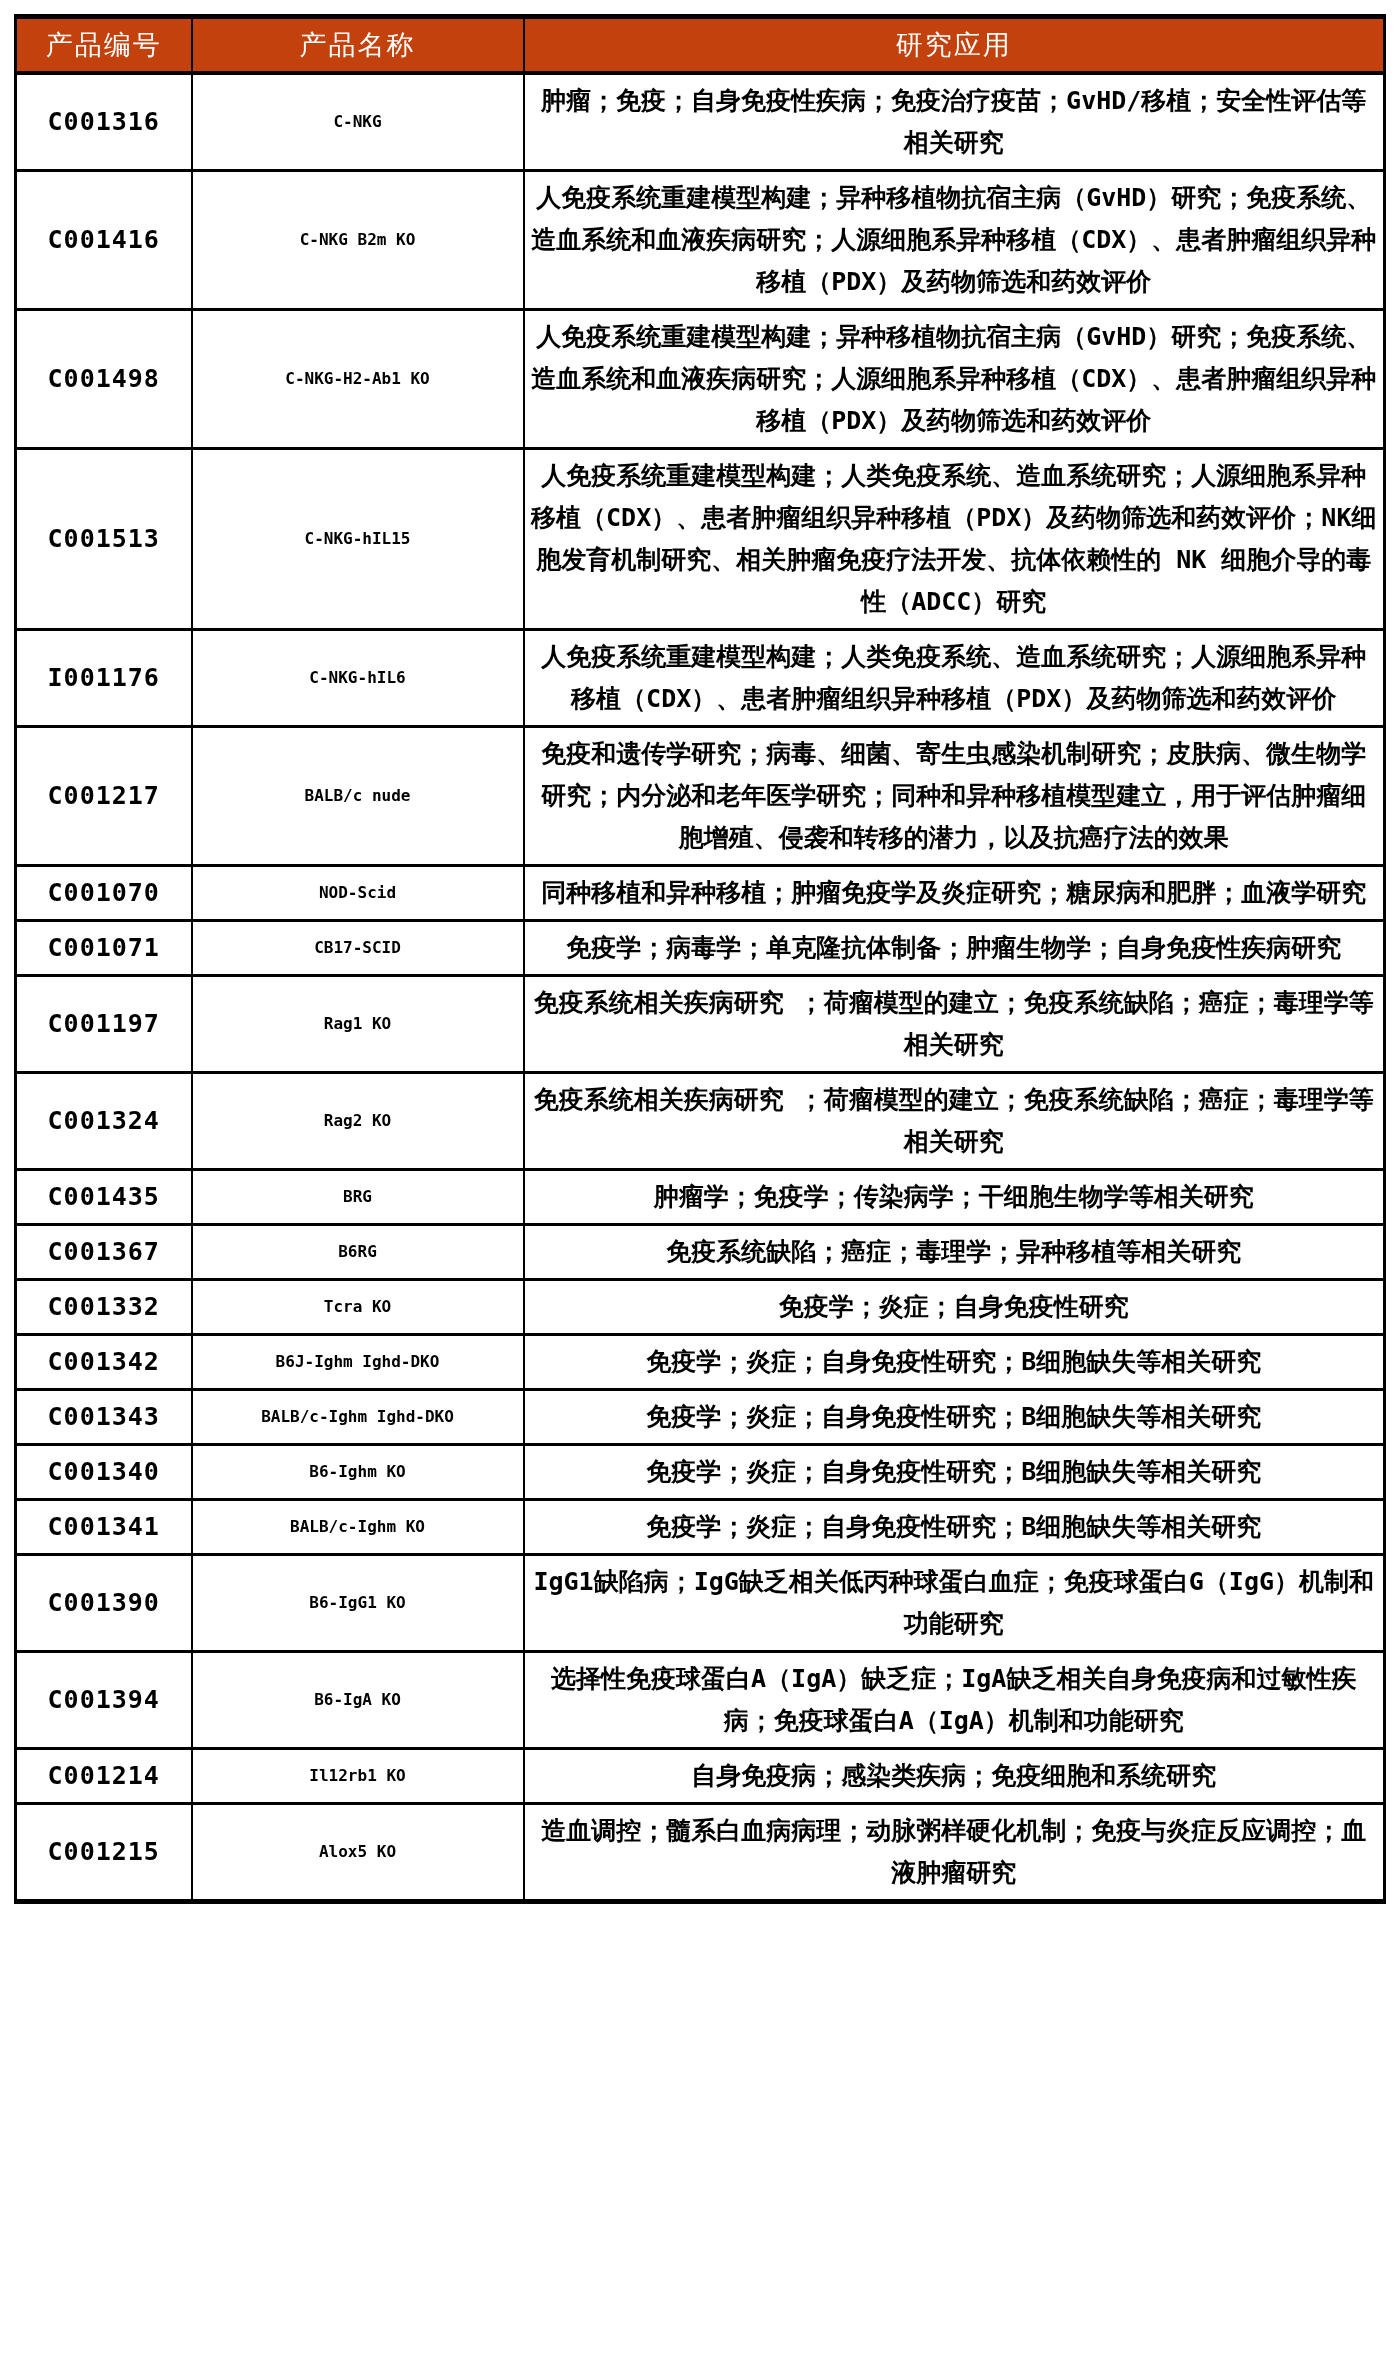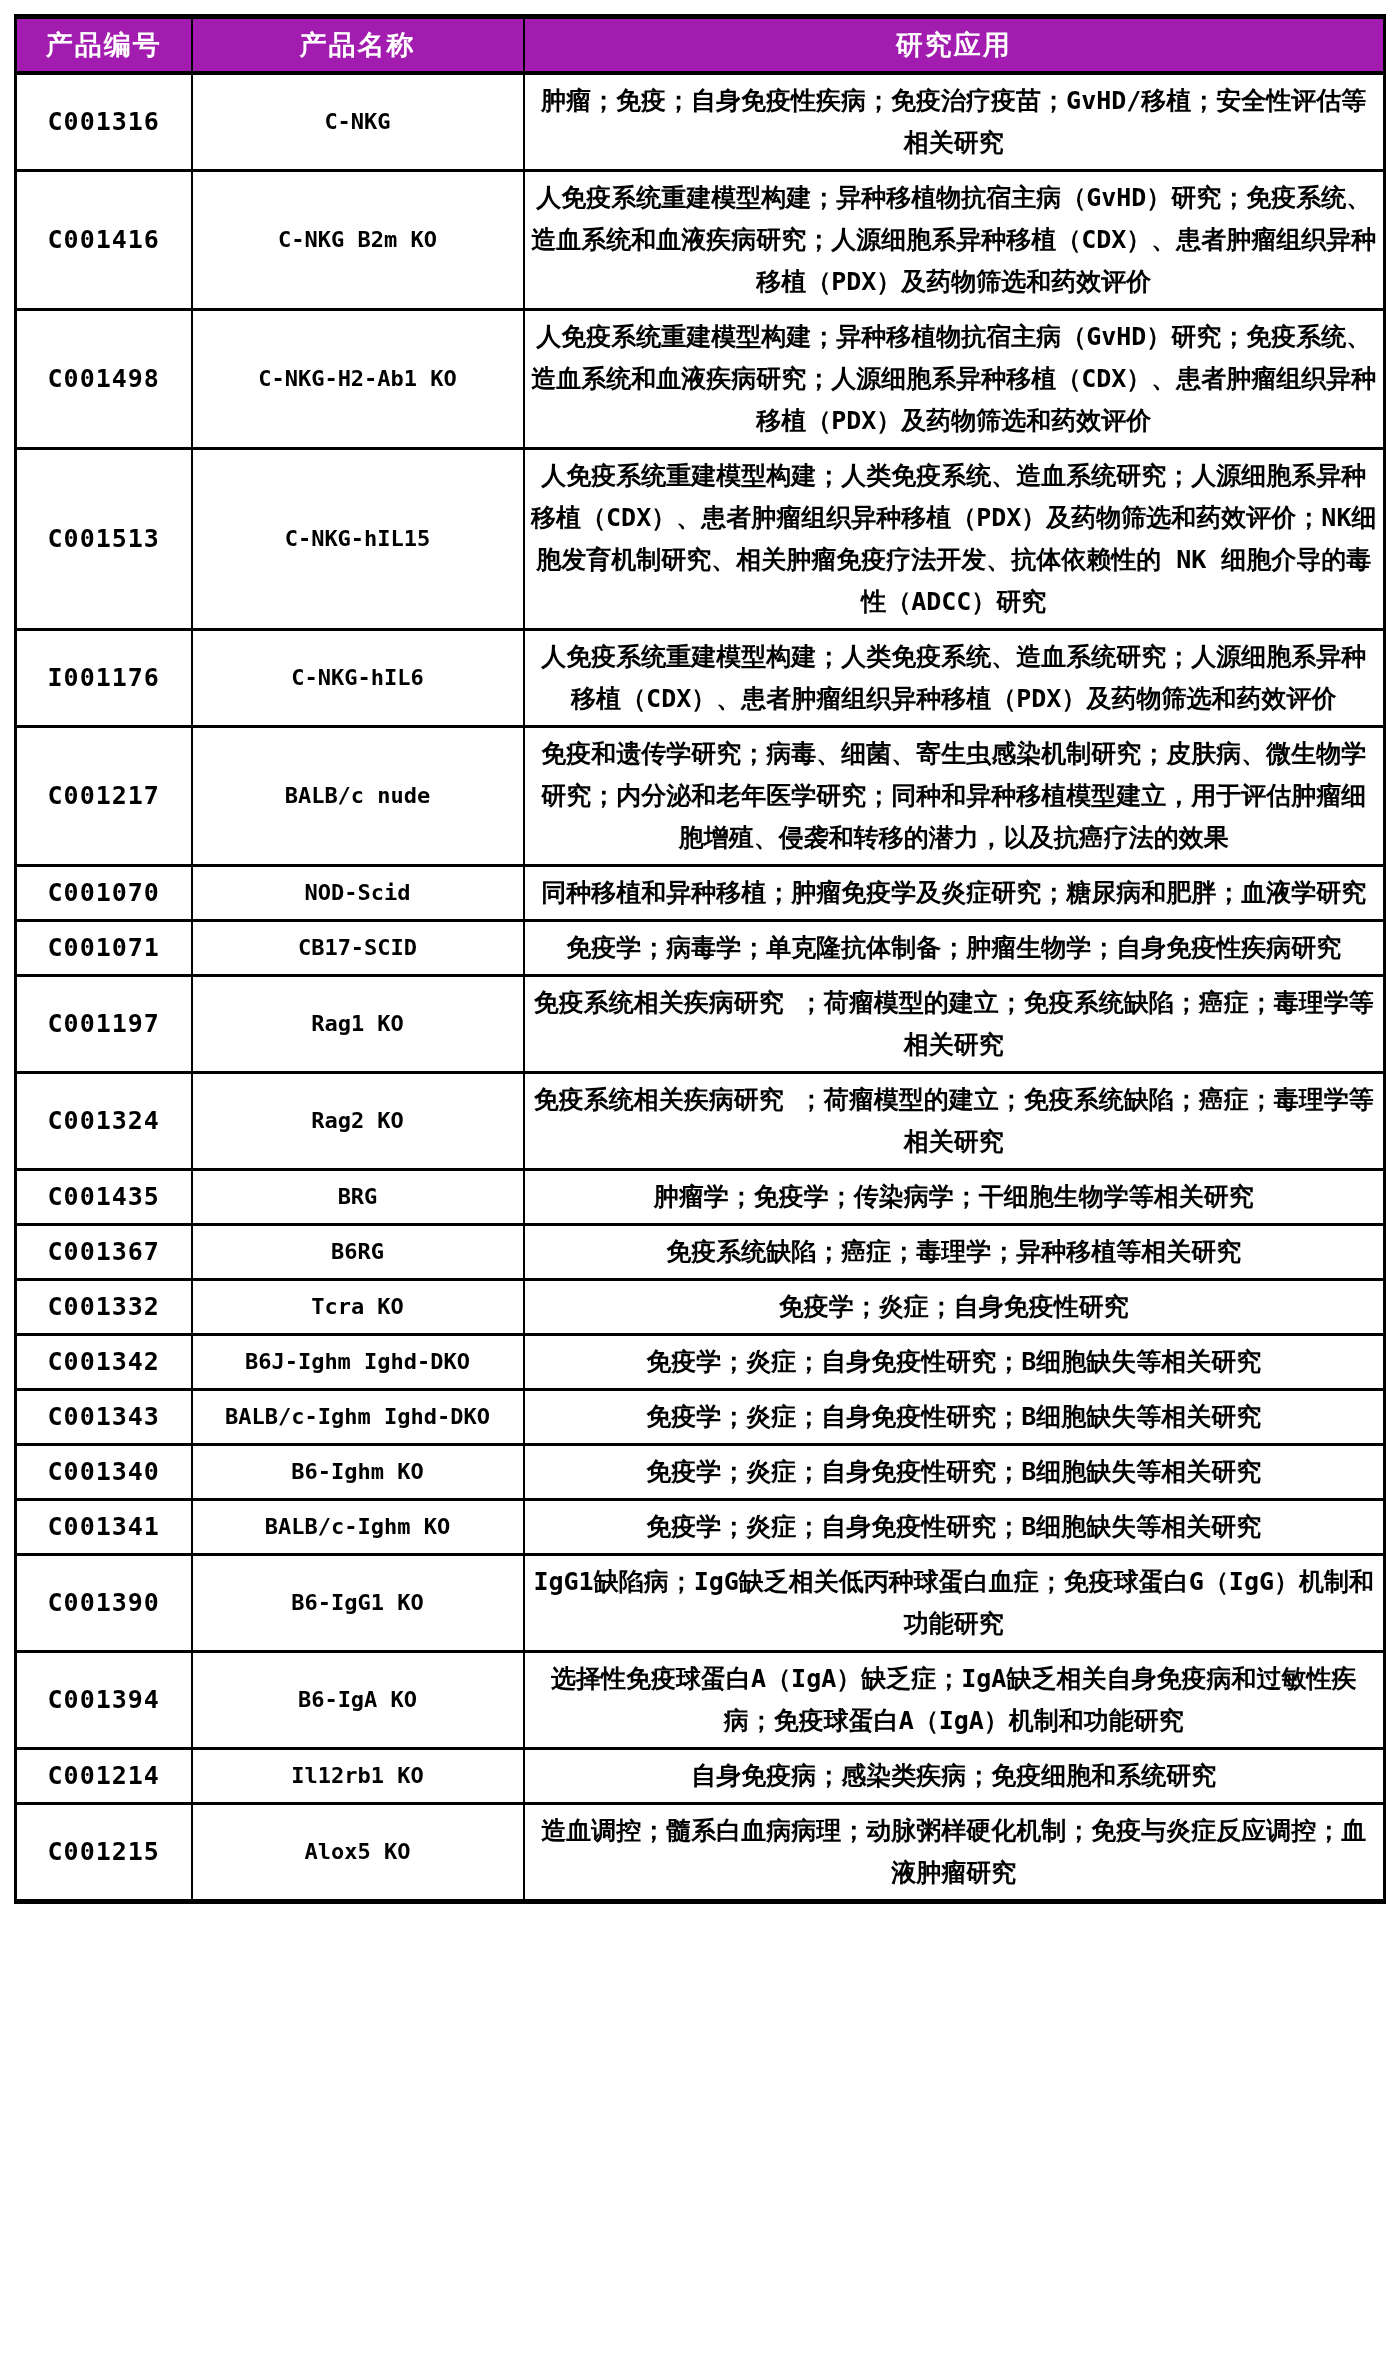--- a/index.html
+++ b/index.html
@@ -21,24 +21,24 @@
     table-layout: fixed;
     border-top: 5px solid #000;
     border-bottom: 5px solid #000;
     border-left: 3px solid #000;
     border-right: 3px solid #000;
   }
   col.c1 { width: 176px; }
   col.c2 { width: 332px; }
   col.c3 { width: 861px; }
   th {
-    background: #a21caf;
+    background: #c2410c;
     color: #ffffff;
     font-size: 27px;
-    font-weight: bold;
+    font-weight: normal;
     text-align: center;
     vertical-align: middle;
     height: 48px;
     padding: 2px 4px;
     border: 2px solid #000;
     border-bottom: 4px solid #000;
     letter-spacing: 2px;
   }
   td {
     border: 2px solid #000;
@@ -53,21 +53,21 @@
     padding: 5px 4px;
     word-break: break-all;
     overflow-wrap: anywhere;
   }
   td.cell-id {
     font-size: 25px;
     letter-spacing: 1px;
     white-space: nowrap;
   }
   td.cell-name {
-    font-size: 22px;
+    font-size: 16px;
     line-height: 34px;
     padding: 5px 16px;
   }
   td.cell-app {
     padding: 5px 5px;
   }
 </style>
 </head>
 <body>
 

